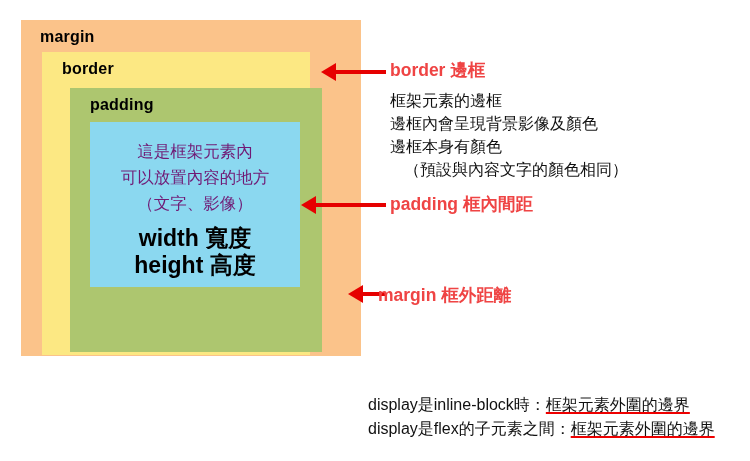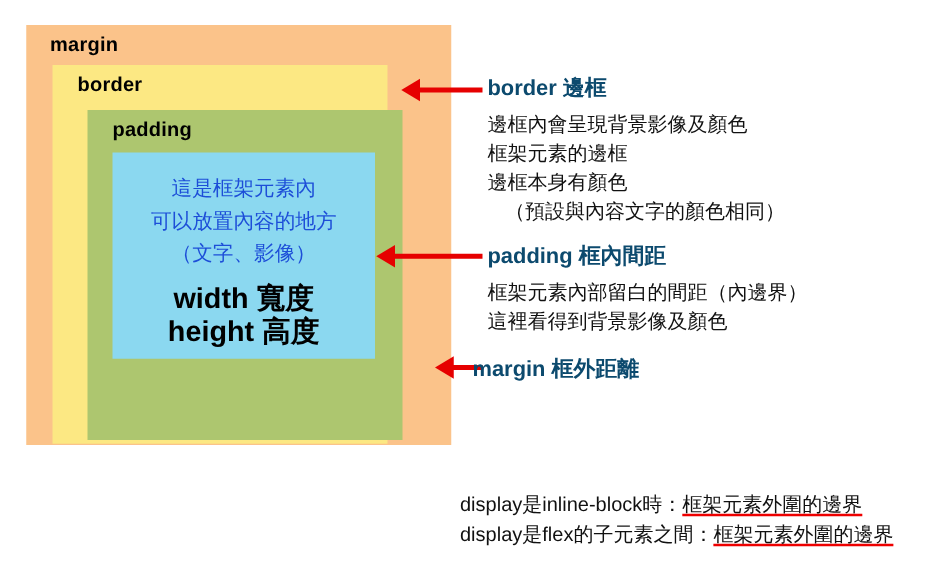--- a/index.html
+++ b/index.html
@@ -80,21 +80,21 @@
   .label-padding { left: 20px; top: 8px; }
 
   
   .content-line {
     font-size: 16.5px;
     color: #404040;
     line-height: 26px;
     text-align: center;
     white-space: nowrap;
   }
-  .content-line.dim { color: #1d4ed8; }
+  .content-line.dim { color: #701a75; }
   .content-line.strong {
     color: #000000;
     font-weight: bold;
     font-size: 23px;
     line-height: 27px;
   }
   .content-gap { height: 9px; }
 
   
   .arrow {
@@ -117,21 +117,21 @@
   .arrow-border  { left: 334px; top: 70px;  width: 52px; }
   .arrow-padding { left: 314px; top: 203px; width: 72px; }
   .arrow-margin  { left: 361px; top: 292px; width: 25px; }
 
   
   .note {
     position: absolute;
     white-space: nowrap;
   }
   .note-title {
-    color: #0c4a6e;
+    color: #ef4444;
     font-weight: bold;
     font-size: 17.5px;
     line-height: 24px;
     margin: 0 0 7px 0;
     white-space: nowrap;
   }
   .note-body {
     color: #111111;
     font-size: 16px;
     line-height: 23px;
@@ -180,33 +180,29 @@
     </div>
   </div>
 
   <div class="arrow arrow-border"></div>
   <div class="arrow arrow-padding"></div>
   <div class="arrow arrow-margin"></div>
 
   <div class="note note-border">
     <div class="note-title">border 邊框</div>
     <div class="note-body">
+      <div>框架元素的邊框</div>
       <div>邊框內會呈現背景影像及顏色</div>
-      <div>框架元素的邊框</div>
       <div>邊框本身有顏色</div>
       <div class="indent">（預設與內容文字的顏色相同）</div>
     </div>
   </div>
 
   <div class="note note-padding">
     <div class="note-title">padding 框內間距</div>
-    <div class="note-body">
-      <div>框架元素內部留白的間距（內邊界）</div>
-      <div>這裡看得到背景影像及顏色</div>
-    </div>
   </div>
 
   <div class="note note-margin">
     <div class="note-title">margin 框外距離</div>
   </div>
 
   <div class="note note-extra">
     <div class="note-body">
       <div><span>display是inline-block時：</span><span class="u">框架元素外圍的邊界</span></div>
       <div><span>display是flex的子元素之間：</span><span class="u">框架元素外圍的邊界</span></div>

